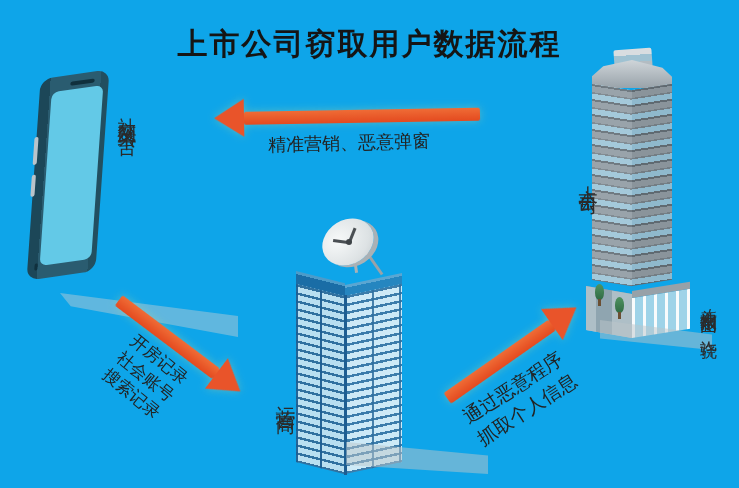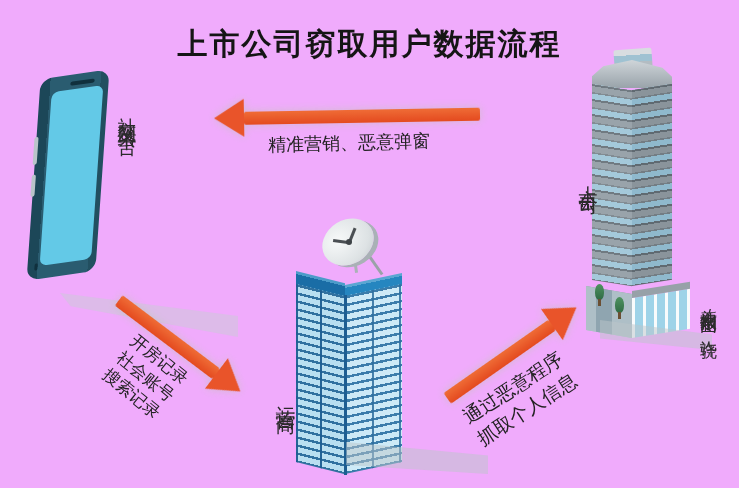--- a/index.html
+++ b/index.html
@@ -1,16 +1,16 @@
 <!DOCTYPE html>
 <html><head>
 <meta charset="utf-8">
 <style>
   html,body{margin:0;padding:0;background:#fff;}
-  .canvas{position:relative;width:739px;height:488px;background:#f0abfc;overflow:hidden;
+  .canvas{position:relative;width:739px;height:488px;background:#0ea5e9;overflow:hidden;
           font-family:"Liberation Sans","DejaVu Sans",sans-serif;color:#222;}
 
   
   .title{position:absolute;left:0;right:0;top:24px;text-align:center;
          font-family:"Liberation Serif","DejaVu Serif",serif;
          font-size:30px;font-weight:700;letter-spacing:2px;color:#151515;}
 
   
   .vlabel{position:absolute;writing-mode:vertical-rl;text-orientation:upright;
           font-size:19px;letter-spacing:4px;color:#2a2a2a;font-weight:500;}

